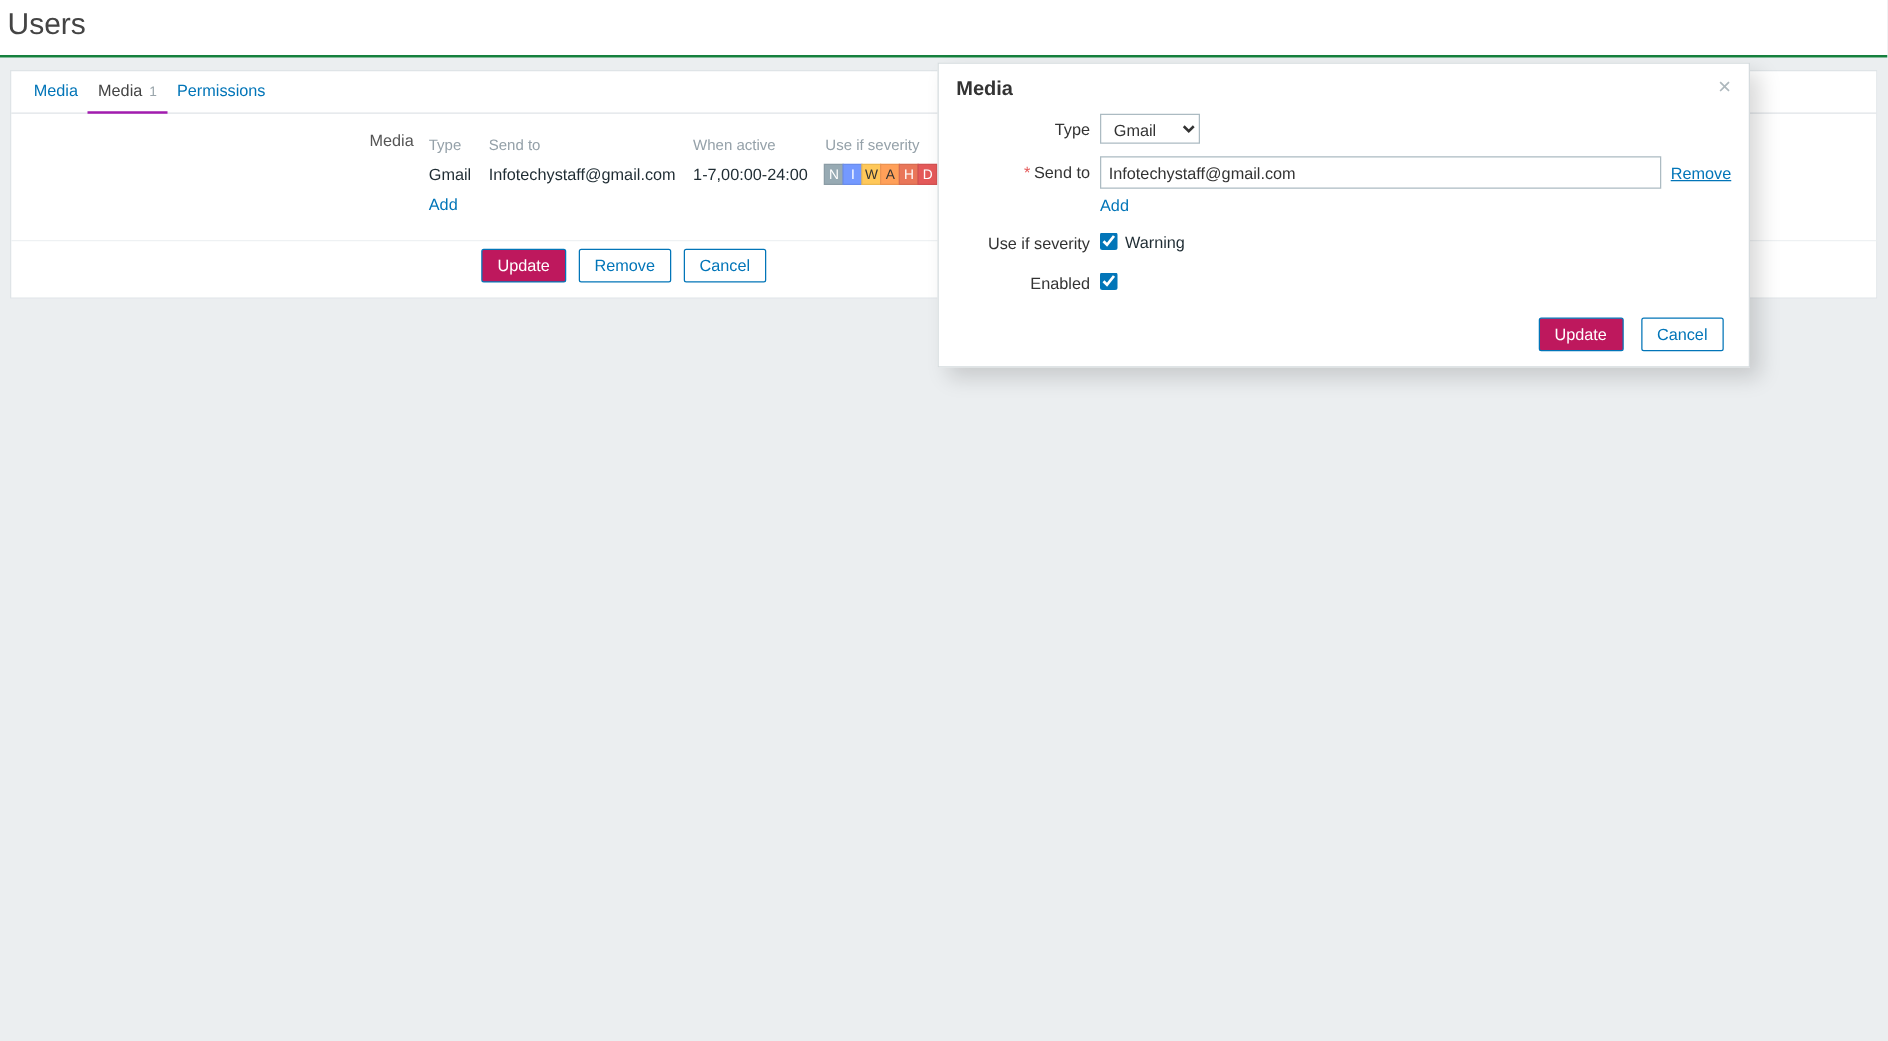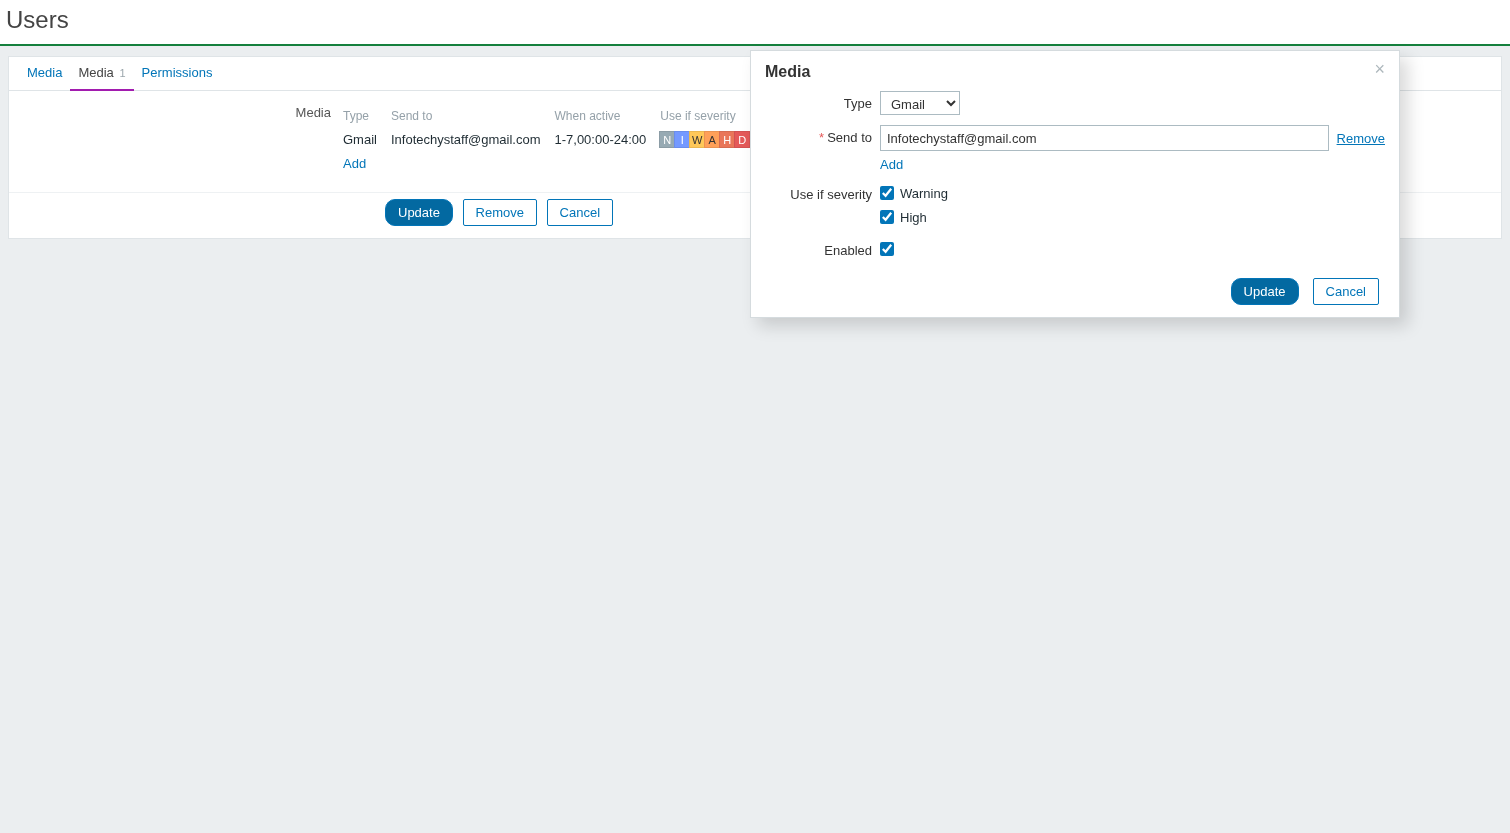--- a/index.html
+++ b/index.html
@@ -95,23 +95,22 @@
     border: 1px solid #0275b8;
     background: #fff;
     color: #0275b8;
     padding: 5px 12px;
     border-radius: 2px;
     cursor: pointer;
     font-size: 13px;
     margin-right: 6px;
   }
   button.btn.primary {
-    background: #0369a1;
+    background: #be185d;
     color: #fff;
-    border-radius: 10px;
   }
   
   .modal {
     position: absolute;
     top: 50px; left: 750px;
     width: 650px;
     background: #fff;
     border: 1px solid #d5dbde;
     box-shadow: 8px 8px 16px rgba(0,0,0,0.15);
     padding-bottom: 12px;
@@ -252,24 +251,20 @@
     </div>
 
 
     <div class="mrow">
       <div class="mlabel">Use if severity</div>
       <div class="mval" style="gap:2px">
         <label class="chk-row">
             <input type="checkbox" checked="" style="">
             <span>Warning</span>
           </label>
-        <label class="chk-row">
-            <input type="checkbox" checked="" style="">
-            <span>High</span>
-          </label>
       </div>
     </div>
 
     <div class="mrow">
       <div class="mlabel">Enabled</div>
       <div class="mval">
         <div class="chk-row">
             <input type="checkbox" checked="" style="">
           </div>
       </div>

